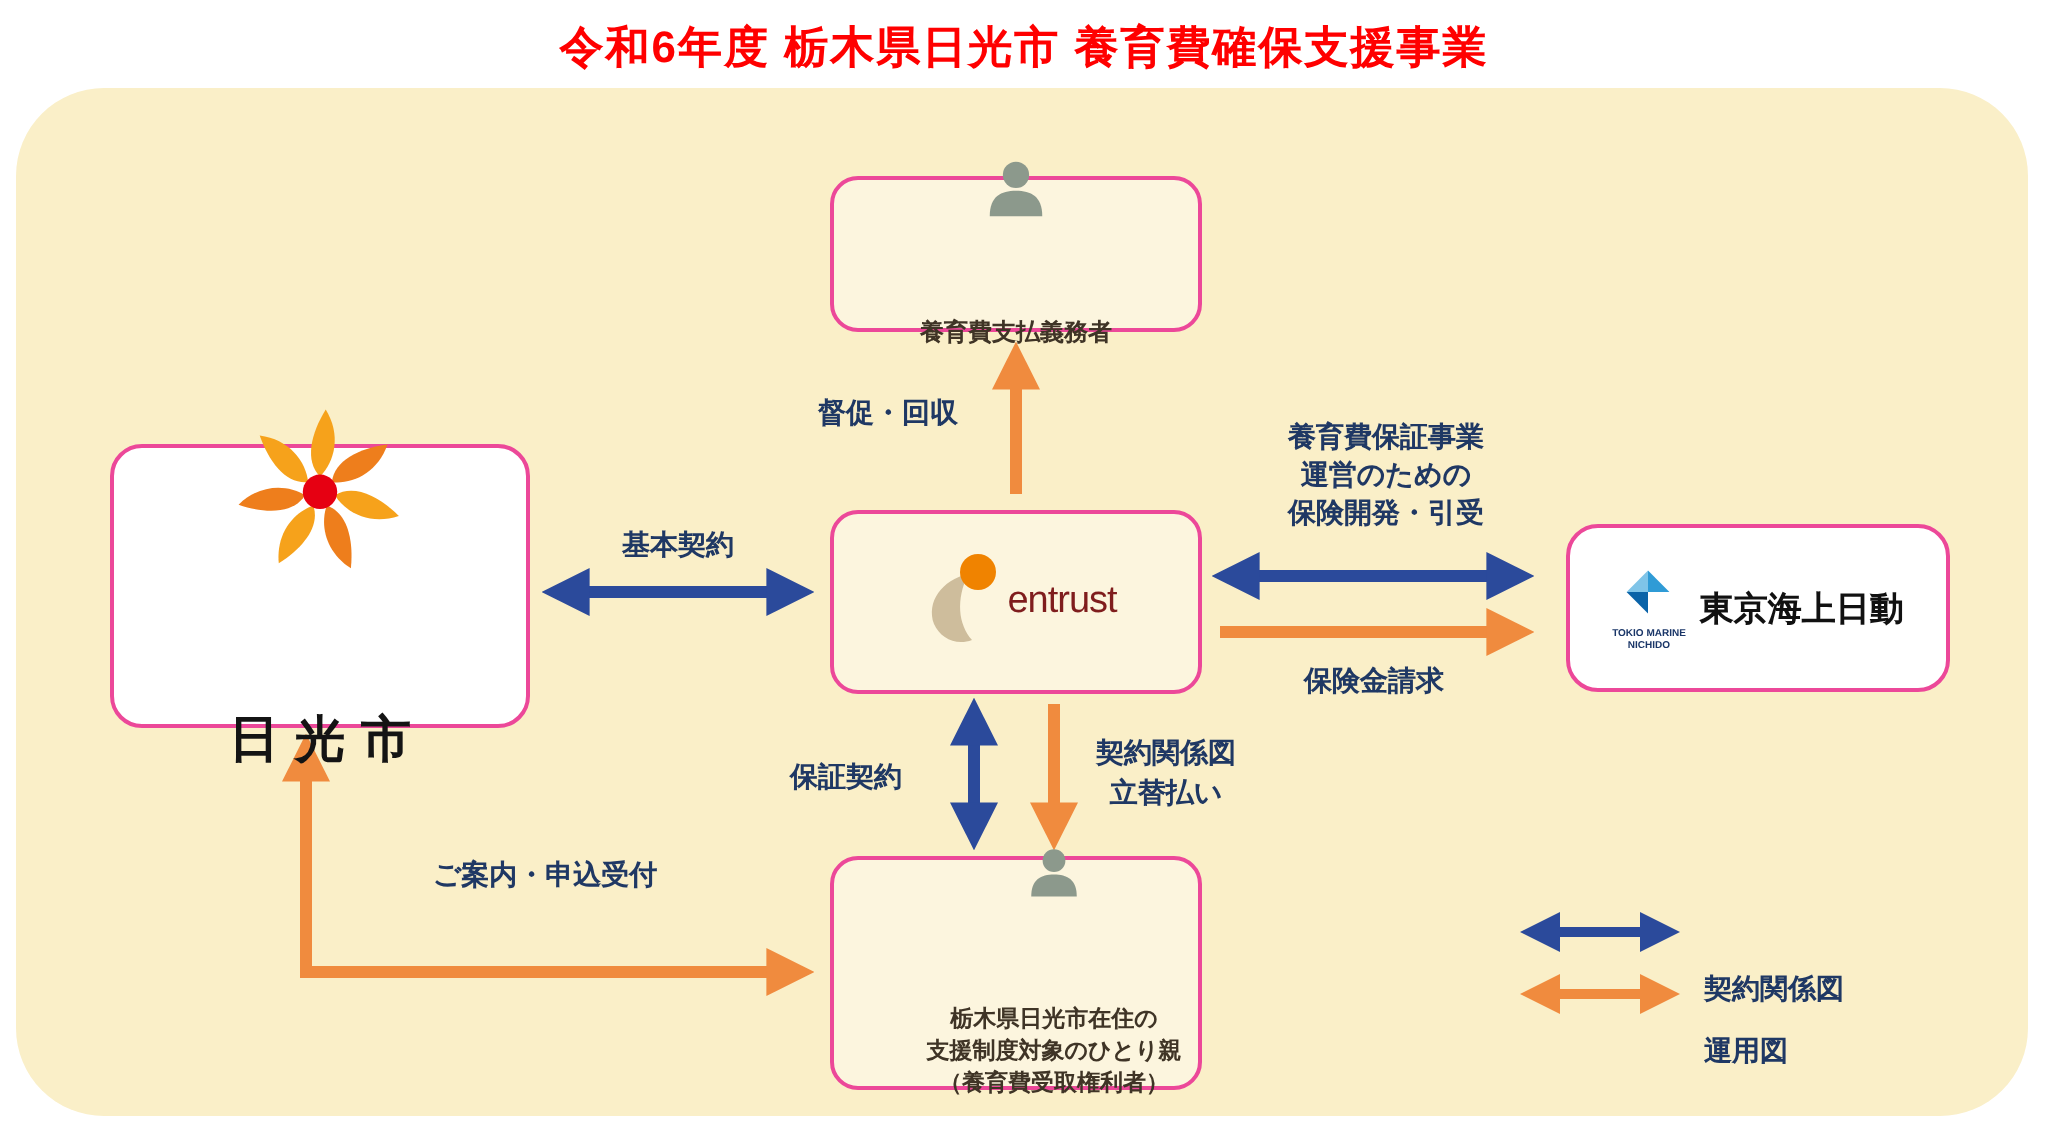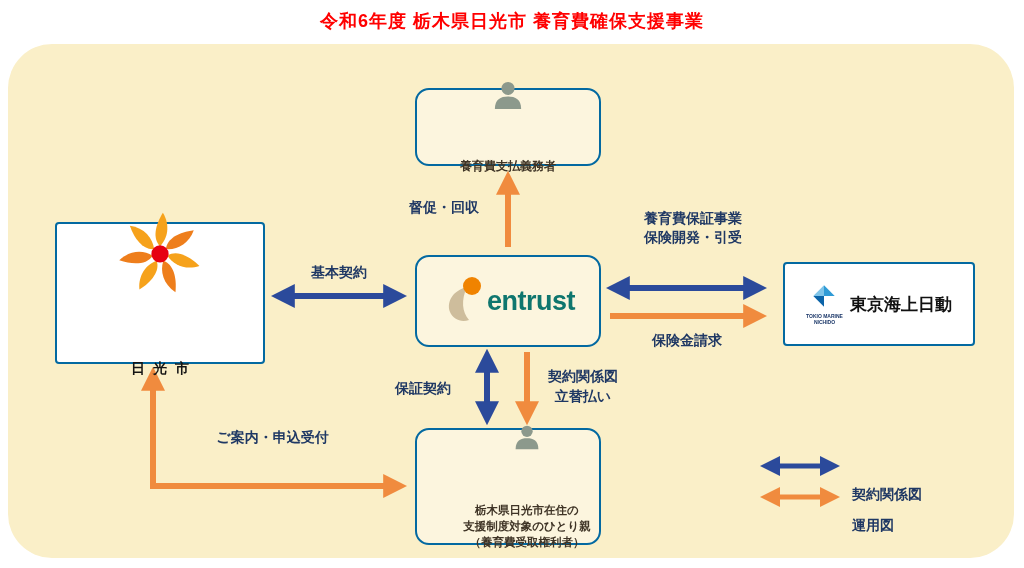--- a/index.html
+++ b/index.html
@@ -4,42 +4,42 @@
 <style>
   html,body{margin:0;padding:0;}
   body{
     width:1024px;height:568px;background:#ffffff;
     font-family:"Liberation Sans","DejaVu Sans",sans-serif;
     -webkit-font-smoothing:antialiased;
   }
   .stage{position:relative;width:1024px;height:568px;overflow:hidden;}
   .title{
     position:absolute;top:9px;left:0;width:100%;text-align:center;
-    color:#ff0000;font-weight:bold;font-size:18px;letter-spacing:1px;
+    color:#ff0000;font-weight:bold;font-size:22px;letter-spacing:1px;
   }
   .board{
     position:absolute;left:8px;top:44px;width:1006px;height:514px;
     background:#FAEFC8;border-radius:44px;
   }
   .arrows{position:absolute;left:0;top:0;pointer-events:none;}
   .node{
-    position:absolute;background:#FCF5DE;border:2px solid #0369a1;
+    position:absolute;background:#FCF5DE;border:2px solid #ec4899;
     border-radius:14px;box-sizing:border-box;
     display:flex;flex-direction:column;align-items:center;justify-content:center;gap:44px;
   }
-  .node.white{background:#ffffff;border-radius:4px;}
+  .node.white{background:#ffffff;border-radius:16px;}
   .node-label{color:#3F3426;font-weight:bold;font-size:12px;text-align:center;}
   .parent-lines{color:#3F3426;font-weight:bold;font-size:11.5px;line-height:16px;text-align:center;margin-top:4px;}
   .edge-label{
     position:absolute;color:#1F3864;font-weight:bold;font-size:14px;
     text-align:center;line-height:19px;
   }
-  .nikko-name{color:#141414;font-weight:bold;font-size:14px;letter-spacing:8px;margin-top:16px;text-indent:8px;}
+  .nikko-name{color:#141414;font-weight:bold;font-size:25px;letter-spacing:8px;margin-top:16px;text-indent:8px;}
   .entrust-wrap{display:flex;flex-direction:row;align-items:center;gap:4px;}
-  .entrust-word{color:#0f766e;font-weight:bold;font-size:27px;letter-spacing:-0.5px;}
+  .entrust-word{color:#7f1d1d;font-weight:normal;font-size:19px;letter-spacing:-0.5px;}
   .tokio-wrap{display:flex;flex-direction:row;align-items:center;gap:7px;}
   .tokio-logo{display:flex;flex-direction:column;align-items:center;}
   .tokio-tiny{color:#1A3668;font-size:5px;font-weight:bold;line-height:6px;text-align:center;}
   .tokio-name{color:#111111;font-weight:bold;font-size:17px;}
   .legend-label{position:absolute;color:#1F3864;font-weight:bold;font-size:14px;margin-top:28px;}
 </style>
 </head>
 <body>
 
 <div class="stage">
@@ -147,20 +147,21 @@
       <div>（養育費受取権利者）</div>
     </div>
   </div>
 
   <div class="edge-label" style="left:277px;top:263px;width:124px;">基本契約</div>
 
   <div class="edge-label" style="left:384px;top:199px;width:120px;font-family:Liberation Mono, monospace;">督促・回収</div>
 
   <div class="edge-label" style="left:613px;top:190px;width:160px;margin-top:19px;">
     <div>養育費保証事業</div>
+    <div>運営のための</div>
     <div>保険開発・引受</div>
   </div>
 
   <div class="edge-label" style="left:627px;top:331px;width:120px;">保険金請求</div>
 
   <div class="edge-label" style="left:368px;top:379px;width:110px;">保証契約</div>
 
   <div class="edge-label" style="left:538px;top:366px;width:90px;line-height:20px;">
     <div>契約関係図</div>
     <div>立替払い</div>

